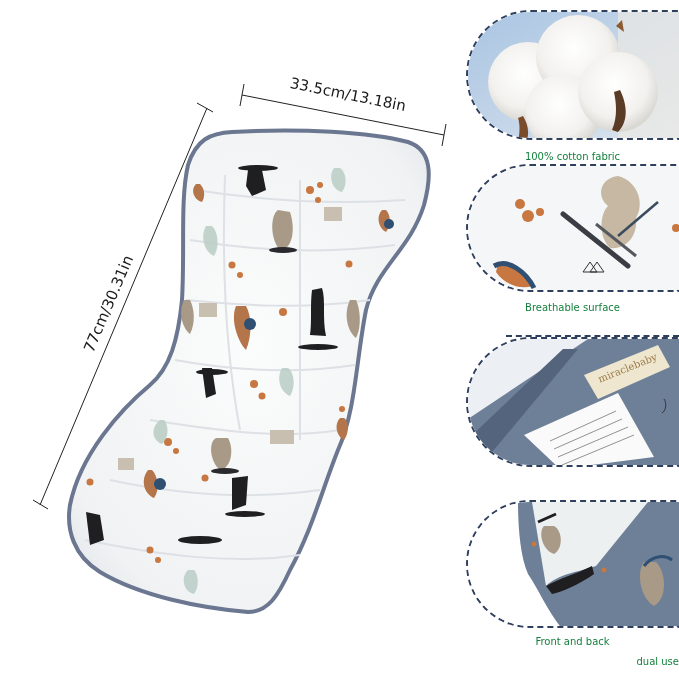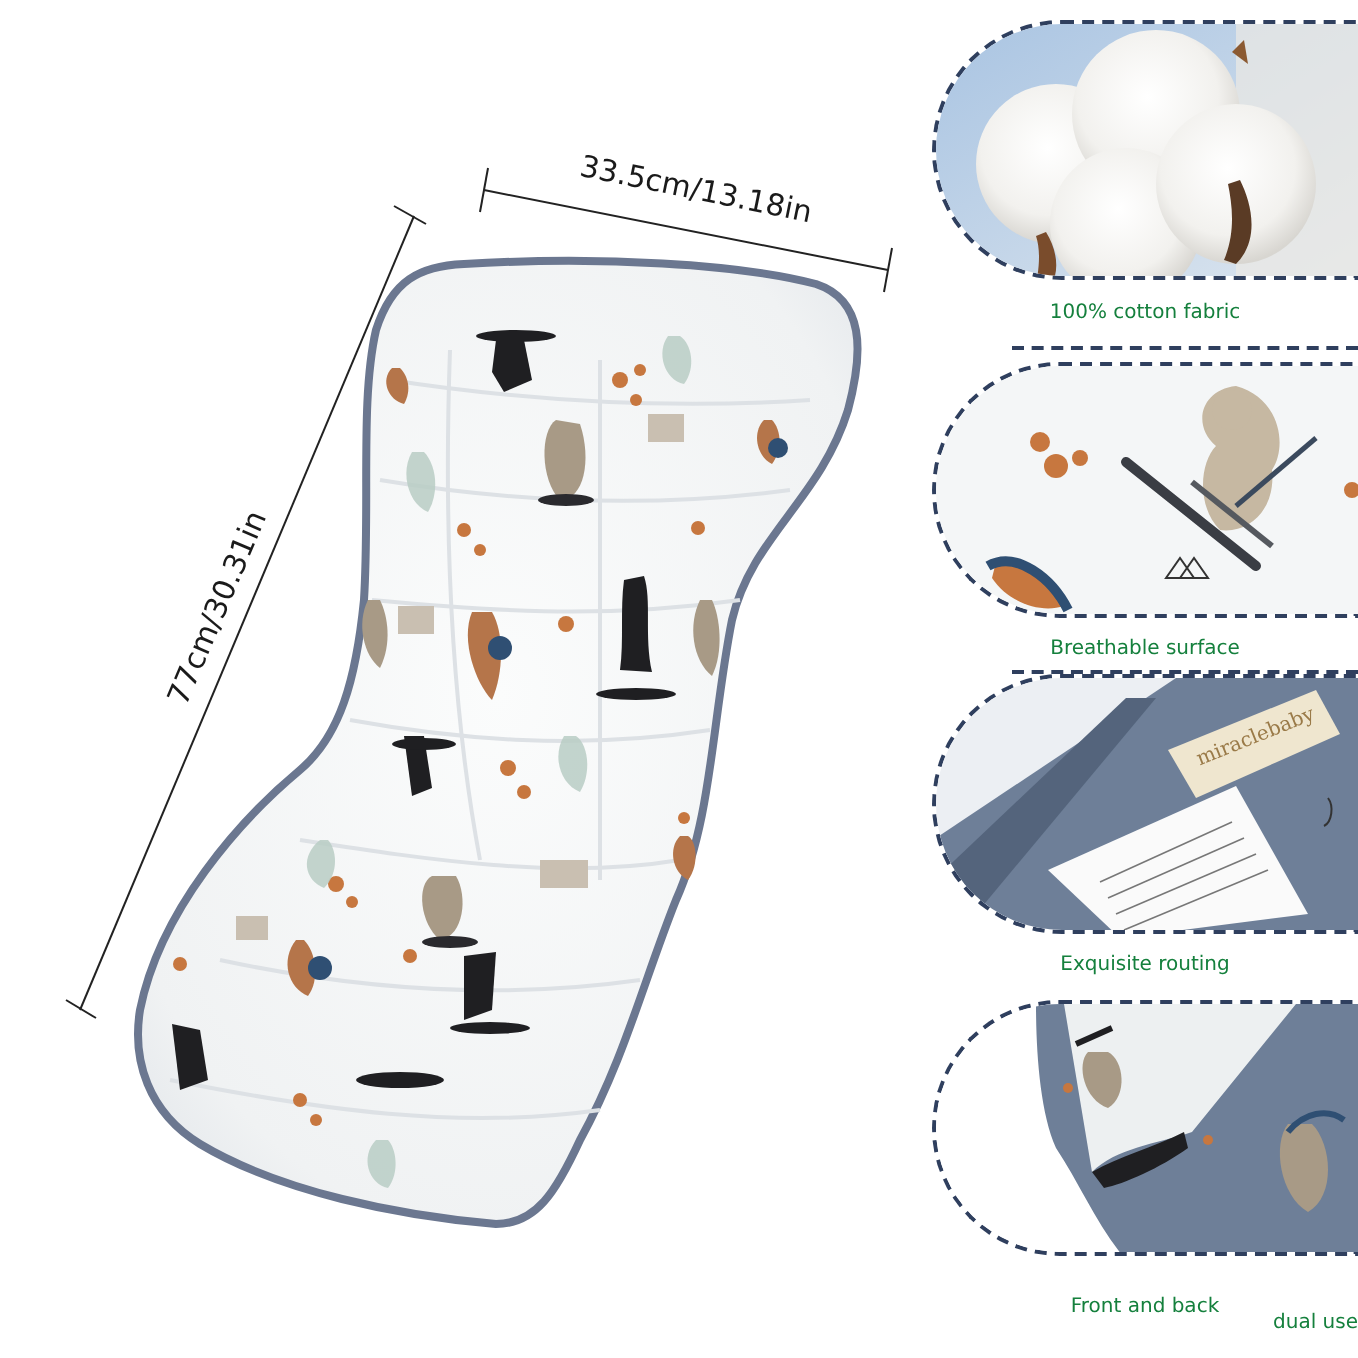--- a/index.html
+++ b/index.html
@@ -191,21 +191,21 @@
       <circle cx="150" cy="80" r="40" fill="url(#boll)"></circle>
       <path d="M152,78 C158,90 162,108 150,120 L144,118 C150,104 148,90 146,80 Z" fill="#5a3b25"></path>
       <path d="M55,104 C60,112 62,122 58,130 L50,130 C52,120 52,112 50,106 Z" fill="#7a4c2c"></path>
       <path d="M148,14 L154,8 L156,20 Z" fill="#8b5a32"></path>
     </svg>
   </div>
   <div class="feature-caption" style="top:147px;">100% cotton fabric</div>
 </div>
 <div class="caption-rule" style="top:173px;left:506px;"></div>
 
-<div class="feature" style="top:181px;height:160px;">
+<div class="feature" style="top:164px;height:160px;">
   <div class="feature-photo" style="top:0;height:128px;">
     <svg width="213" height="128" viewBox="0 0 213 128">
       <rect width="213" height="128" fill="#f4f6f7"></rect>
       <g fill="#c7773f">
         <circle cx="52" cy="38" r="5"></circle>
           <circle cx="60" cy="50" r="6"></circle>
           <circle cx="72" cy="46" r="4"></circle>
         <circle cx="208" cy="62" r="4"></circle>
       </g>
       <path d="M150,10 C132,12 128,30 140,40 C132,48 130,70 142,82 C158,84 170,70 168,52 C176,40 172,16 150,10 Z" fill="#c6b8a2"></path>
@@ -236,33 +236,32 @@
       <path d="M56,96 L150,54 L186,118 L92,130 Z" fill="#fafafa"></path>
       <g stroke="#777" stroke-width="0.8">
         <line x1="82" y1="102" x2="148" y2="72"></line>
         <line x1="86" y1="110" x2="154" y2="80"></line>
         <line x1="90" y1="118" x2="160" y2="88"></line>
         <line x1="94" y1="126" x2="166" y2="96"></line>
       </g>
       <path d="M196,60 C199,64 198,72 194,74" stroke="#333" stroke-width="1" fill="none"></path>
     </svg>
   </div>
-  <div class="feature-caption" style="top:136px;">Exquisite routing</div>
 </div>
 
 <div class="feature" style="top:500px;height:179px;">
   <div class="feature-photo" style="top:0;height:128px;">
     <svg width="213" height="128" viewBox="0 0 213 128">
       <rect width="213" height="128" fill="#ffffff"></rect>
       <path d="M50,0 L213,0 L213,128 L95,128 C80,110 72,90 60,72 C52,54 50,24 50,0 Z" fill="#6e7f98"></path>
       <path d="M64,0 L180,0 L128,64 C110,70 90,72 78,84 Z" fill="#edf0f1"></path>
       <path d="M76,24 C70,30 74,48 86,52 C96,46 94,28 86,24 Z" fill="#a89a86"></path>
       <path d="M70,20 L88,12" stroke="#1f1f22" stroke-width="3"></path>
       <path d="M78,84 C92,76 108,72 124,64 L126,72 C112,82 94,90 84,92 Z" fill="#1f1f22"></path>
       <circle cx="66" cy="42" r="2.5" fill="#c7773f"></circle>
       <circle cx="136" cy="68" r="2.5" fill="#c7773f"></circle>
       <path d="M176,60 C168,70 172,96 186,104 C200,96 198,70 188,60 Z" fill="#a89a86"></path>
       <path d="M176,64 C184,54 196,52 204,58" stroke="#2f4f73" stroke-width="3" fill="none"></path>
     </svg>
   </div>
-  <div class="feature-caption" style="top:144px;">Front and back</div>
+  <div class="feature-caption" style="top:132px;">Front and back</div>
   <div class="feature-caption" style="top:152px;text-align:right;">dual use</div>
 </div>
 
 </body></html>

